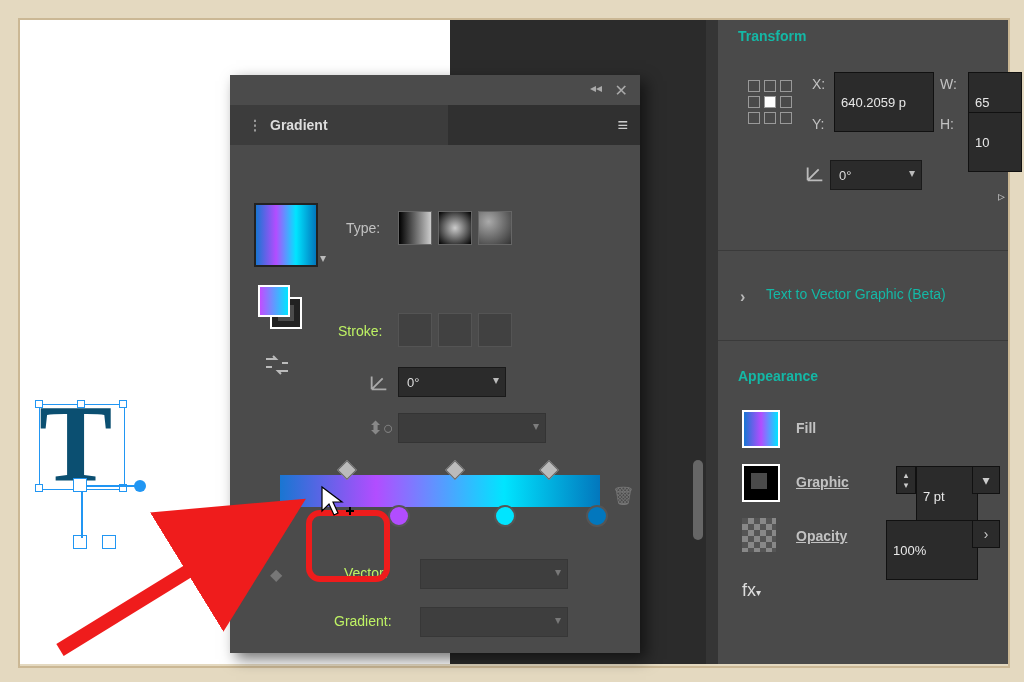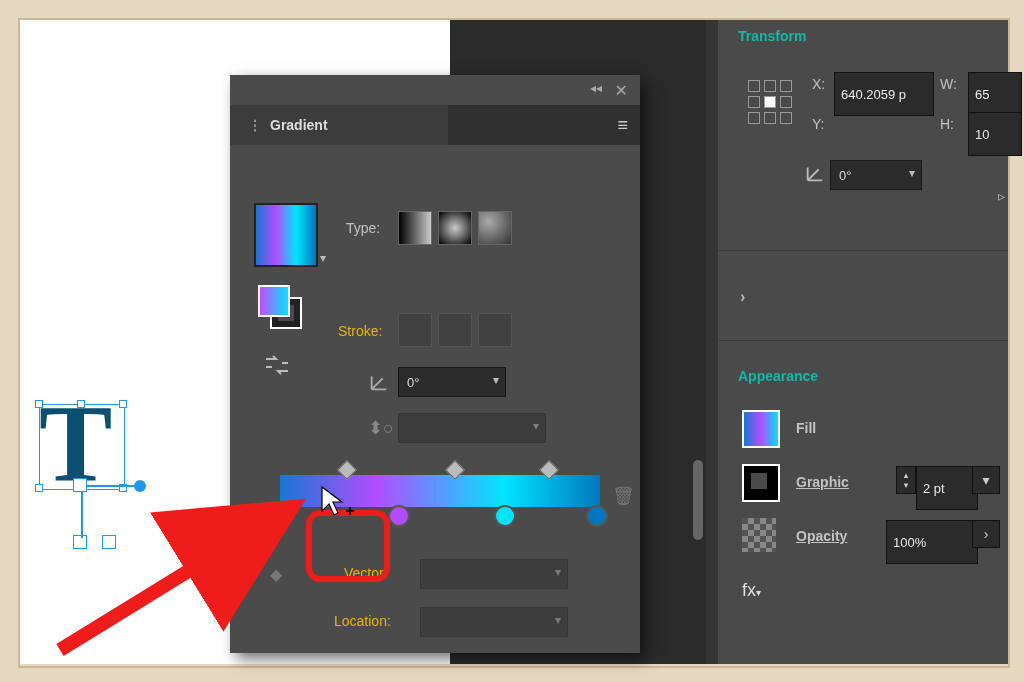--- a/index.html
+++ b/index.html
@@ -23,37 +23,37 @@
   .gp-close{position:absolute;right:12px;top:6px;color:#aaa;font-size:16px;cursor:pointer}
   .gp-coll{position:absolute;right:38px;top:6px;color:#aaa;font-size:12px;cursor:pointer}
   .swatch-lg{position:absolute;width:60px;height:60px;border:2px solid #222;background:linear-gradient(90deg,#1976d2,#b24dff,#00e5ff,#0277bd)}
   .caret{position:absolute;color:#bbb;font-size:12px}
   .proxy{position:absolute;left:28px;top:210px;width:40px;height:40px}
   .proxy .fill{position:absolute;left:0;top:0;width:28px;height:28px;background:linear-gradient(90deg,#c24dff,#00e5ff);border:2px solid #fff}
   .proxy .stroke{position:absolute;left:12px;top:12px;width:28px;height:28px;background:#222;border:2px solid #fff}
   .proxy .stroke::after{content:"";position:absolute;left:6px;top:6px;width:16px;height:16px;background:#4b4b4b}
   .swapicon{position:absolute;left:34px;top:280px;width:26px;height:20px}
   .lbl{position:absolute;color:#c2c2c2}
-  .lbl.dim{color:#eab308}
+  .lbl.dim{color:#bef264}
   .typebox{position:absolute;width:32px;height:32px;border:1px solid #666;background:#2f2f2f}
   .btn{position:absolute;background:#3a3a3a;border:1px solid #666;color:#ddd;text-align:center;cursor:pointer;border-radius:2px}
   .sel{position:absolute;background:#2b2b2b;border:1px solid #1a1a1a;color:#ddd;height:28px;display:flex;align-items:center;padding:0 8px;font-size:13px}
   .sel .dd{position:absolute;right:6px;top:5px;color:#bbb;font-size:12px}
   .angle{position:absolute;width:22px;height:22px}
   .angle svg{width:22px;height:22px}
   .gslider{position:absolute;left:50px;top:400px;width:320px;height:32px;background:linear-gradient(90deg,#1976d2 0%,#b24dff 30%,#00e5ff 70%,#0277bd 100%)}
   .mid{position:absolute;top:-12px;width:12px;height:12px;transform:rotate(45deg);background:#bbb;border:1px solid #666}
   .stop{position:absolute;top:30px;width:18px;height:18px;border-radius:50%;border:2px solid #555}
   .trash{position:absolute;left:382px;top:410px;color:#777;font-size:18px}
   .hl{position:absolute;border:6px solid #ef1c1c;border-radius:14px}
   .arrow{position:absolute;pointer-events:none}
   .cursor{position:absolute;left:298px;top:465px;pointer-events:none}
   
   .sec{position:absolute;font-weight:600;color:#14b8a6}
-  .pin{position:absolute;background:#2b2b2b;border:1px solid #111;color:#e8e8e8;height:26px;display:flex;align-items:center;padding:8px 6px;font-size:13px}
+  .pin{position:absolute;background:#2b2b2b;border:1px solid #111;color:#e8e8e8;height:26px;display:flex;align-items:center;padding:16px 6px;font-size:13px}
   .ref9{position:absolute;left:30px;top:60px;width:44px;height:44px}
   .ref9 div{position:absolute;width:10px;height:10px;border:1px solid #999}
   .thumb{position:absolute;width:34px;height:34px;border:2px solid #fff}
   .opthumb{position:absolute;width:34px;height:34px;background:repeating-conic-gradient(#888 0 25%,#555 0 50%) 0 0/12px 12px}
   .fx{position:absolute;color:#ddd;font-size:18px}
   .stepbtn{position:absolute;width:18px;height:26px;background:#2b2b2b;border:1px solid #111;color:#ccc;font-size:9px;display:flex;flex-direction:column;align-items:center;justify-content:center}
   .more{position:absolute;width:26px;height:26px;background:#2b2b2b;border:1px solid #111;color:#ccc;font-size:14px;display:flex;align-items:center;justify-content:center}
   .chev{position:absolute;color:#bbb}
 </style>
 </head>
@@ -120,38 +120,39 @@
     </span>
     <div class="sel" style="left:112px;top:140px;width:74px">
       <span>0°</span>
       <span class="dd">▾</span>
     </div>
     <span class="chev" style="left:280px;top:168px;font-size:14px">▹</span>
 
     <div style="position:absolute;left:0;top:230px;width:100%;height:1px;background:#3a3a3a"></div>
 
     <span class="chev" style="left:22px;top:268px;font-size:16px;font-weight:bold">›</span>
+    <div class="sec" style="left:48px;top:266px;font-weight:500">Text to Vector Graphic (Beta)</div>
 
     <div style="position:absolute;left:0;top:320px;width:100%;height:1px;background:#3a3a3a"></div>
 
     <div class="sec" style="left:20px;top:348px">Appearance</div>
 
     <div class="thumb" style="left:24px;top:390px;background:linear-gradient(90deg,#1976d2,#b24dff,#00e5ff)"></div>
     <span class="lbl" style="position:absolute;left:78px;top:400px;font-weight:700">Fill</span>
 
     <div class="thumb" style="left:24px;top:444px;background:#000">
       <div style="position:absolute;left:7px;top:7px;width:16px;height:16px;background:#4a4a4a"></div>
     </div>
     <span class="lbl" style="position:absolute;left:78px;top:454px;font-weight:700;text-decoration:underline">Graphic</span>
     <div class="stepbtn" style="left:178px;top:446px">
         <span>▴</span>
         <span>▾</span>
       </div>
     <div class="pin" style="left:198px;top:446px;width:48px">
-        <span>2 pt</span>
+        <span>7 pt</span>
       </div>
     <div class="more" style="left:254px;top:446px">▾</div>
 
     <div class="opthumb" style="left:24px;top:498px"></div>
     <span class="lbl" style="position:absolute;left:78px;top:508px;font-weight:700;text-decoration:underline">Opacity</span>
     <div class="pin" style="left:168px;top:500px;width:78px">
         <span>100%</span>
       </div>
     <div class="more" style="left:254px;top:500px">›</div>
 
@@ -217,21 +218,21 @@
       <div class="stop" style="left:214px;background:#00e5ff"></div>
       <div class="stop" style="left:306px;background:#0277bd"></div>
     </div>
     <span class="trash">🗑</span>
 
     <span style="position:absolute;left:40px;top:490px;color:#777;font-size:16px">◆</span>
     <span class="lbl dim" style="left:114px;top:490px">Vector:</span>
     <div class="sel" style="left:190px;top:484px;width:130px;opacity:.4">
         <span class="dd">▾</span>
       </div>
-    <span class="lbl dim" style="left:104px;top:538px">Location:</span>
+    <span class="lbl dim" style="left:104px;top:538px">Gradient:</span>
     <div class="sel" style="left:190px;top:532px;width:130px;opacity:.4">
         <span class="dd">▾</span>
       </div>
 
     <div class="hl" style="left:76px;top:435px;width:72px;height:60px"></div>
   </div>
 
   <svg class="cursor" width="40" height="40">
     <path d="M4 2 L4 26 L11 19 L16 30 L20 28 L15 17 L24 17 Z" fill="#fff" stroke="#000" stroke-width="1.2"></path>
     <path d="M28 26 h8 M32 22 v8" stroke="#000" stroke-width="2"></path>

